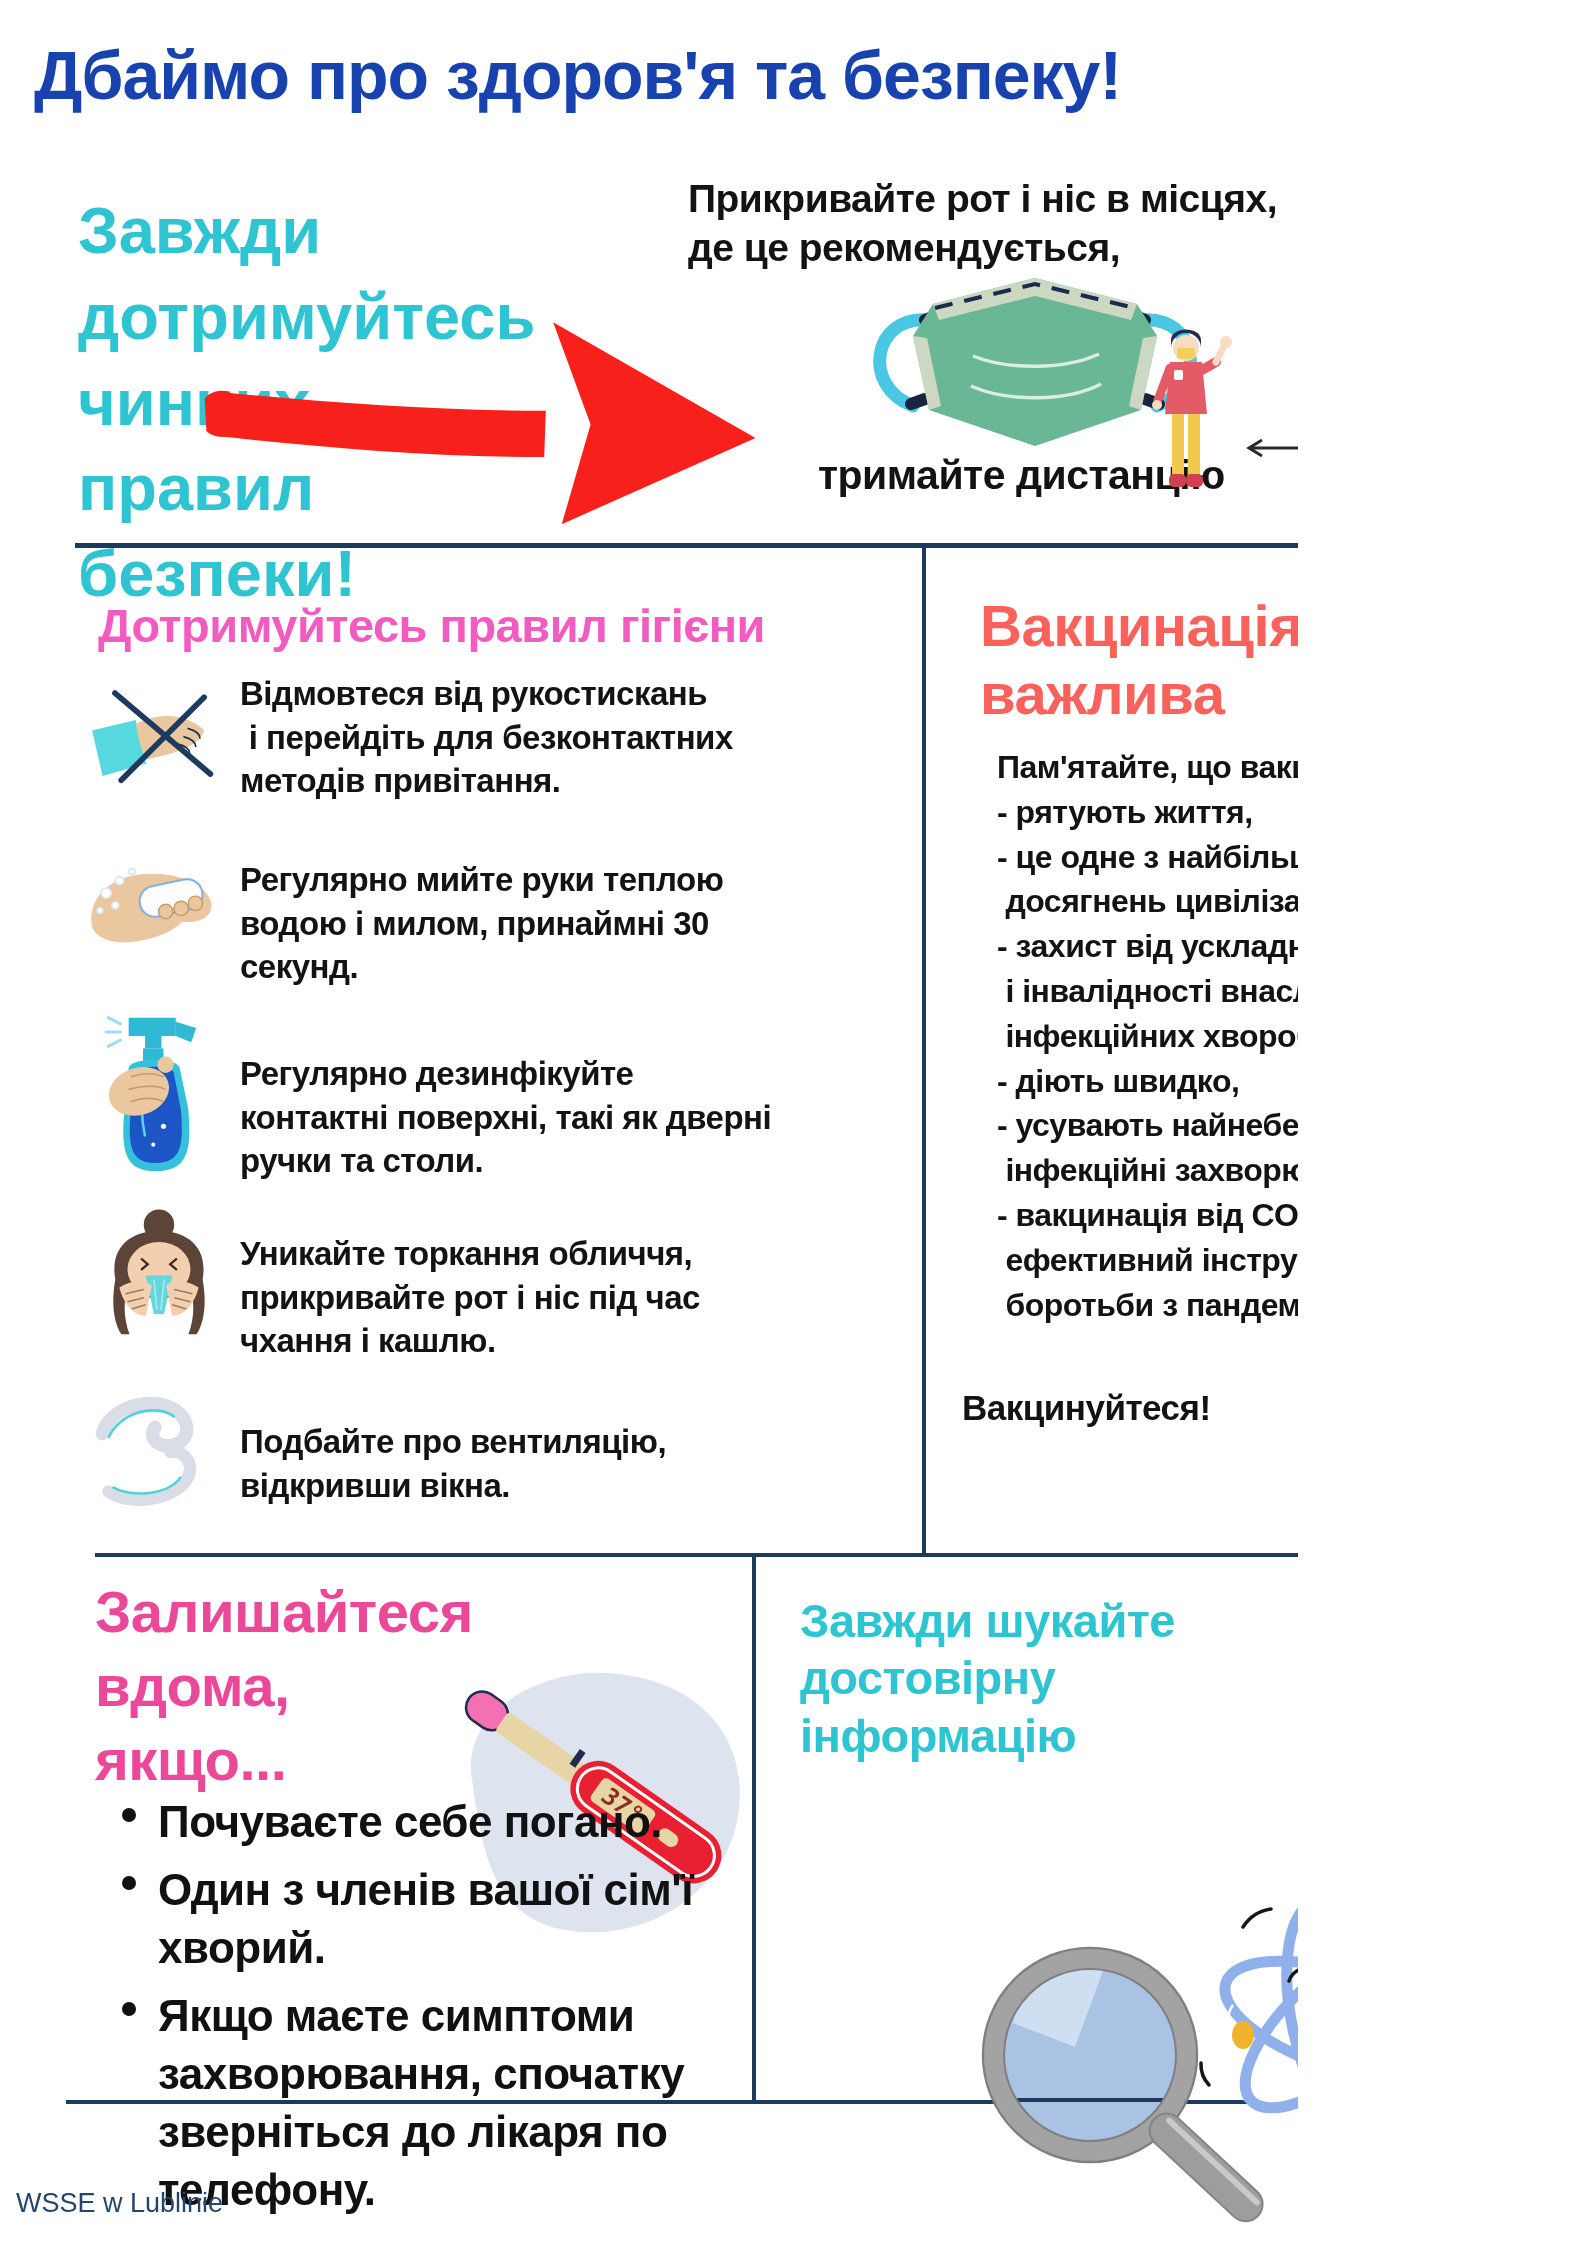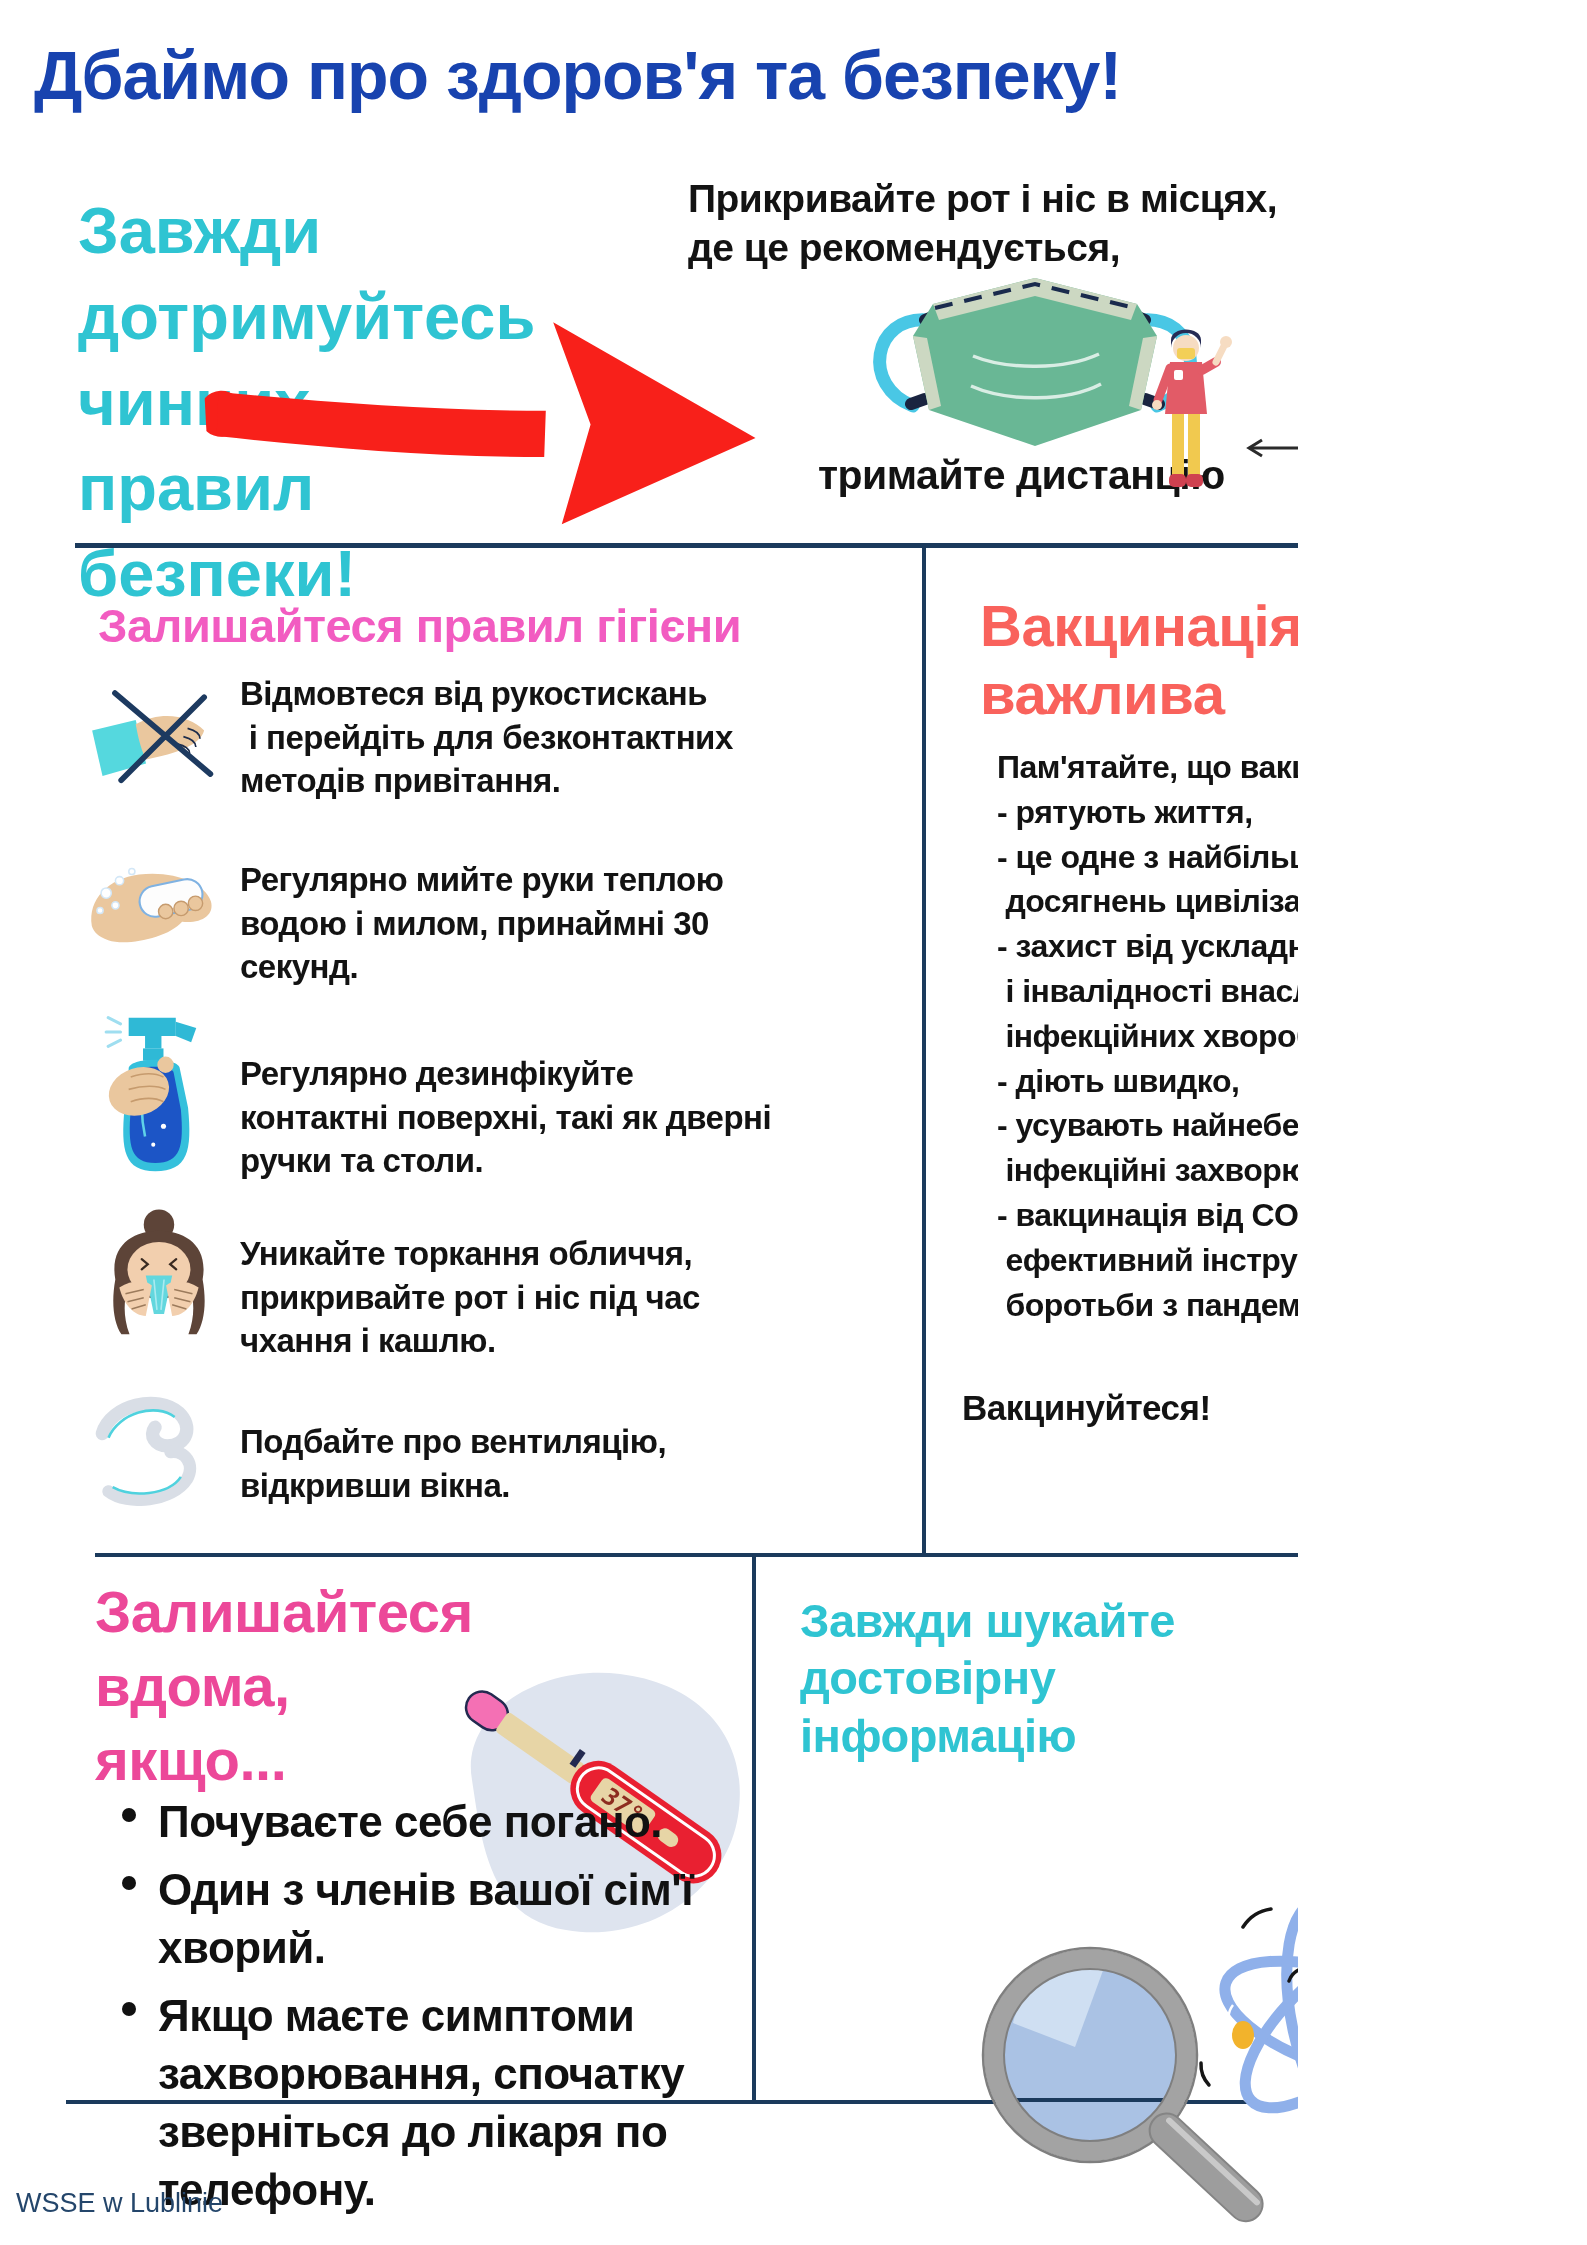--- a/index.html
+++ b/index.html
@@ -122,21 +122,21 @@
     <rect x="317" y="136" width="13" height="11" rx="4" fill="#e2556b"></rect>
     <rect x="330" y="136" width="13" height="11" rx="4" fill="#e2556b"></rect>
   </svg>
 
   <div class="abs hline" style="left:75px;top:543px;width:1468px;height:5px;"></div>
   <div class="abs vline" style="left:922px;top:543px;width:4px;height:1014px;"></div>
   <div class="abs hline" style="left:95px;top:1553px;width:1303px;height:4px;"></div>
   <div class="abs vline" style="left:752px;top:1553px;width:4px;height:551px;"></div>
   <div class="abs hline" style="left:66px;top:2100px;width:1470px;height:4px;"></div>
 
-  <div class="abs pink-h" style="left:98px;top:598px;">Залишайтеся правил гігієни</div>
+  <div class="abs pink-h" style="left:98px;top:598px;">Дотримуйтесь правил гігієни</div>
 
   <svg class="abs" style="left:88px;top:678px;" width="140" height="110" viewBox="0 0 135 105">
     <polygon points="4,50 46,40 56,82 14,94" fill="#55d8de"></polygon>
     <path d="M46,44 C72,30 98,36 112,50 C108,64 86,72 56,78 C50,66 48,54 46,44 Z" fill="#eac79e"></path>
     <path d="M96,48 C104,50 108,54 108,58 M92,56 C100,58 104,62 104,66 M86,63 C94,65 98,68 98,72" stroke="#1c2b4a" stroke-width="1.6" fill="none"></path>
     <path d="M26,14 L118,92 M112,18 L32,98" stroke="#1d3a60" stroke-width="5.5" stroke-linecap="round"></path>
   </svg>
   <div class="abs blk pre hyg-text" style="left:240px;top:672px;width:690px;">Відмовтеся від рукостискань
  і перейдіть для безконтактних
 методів привітання.</div>

